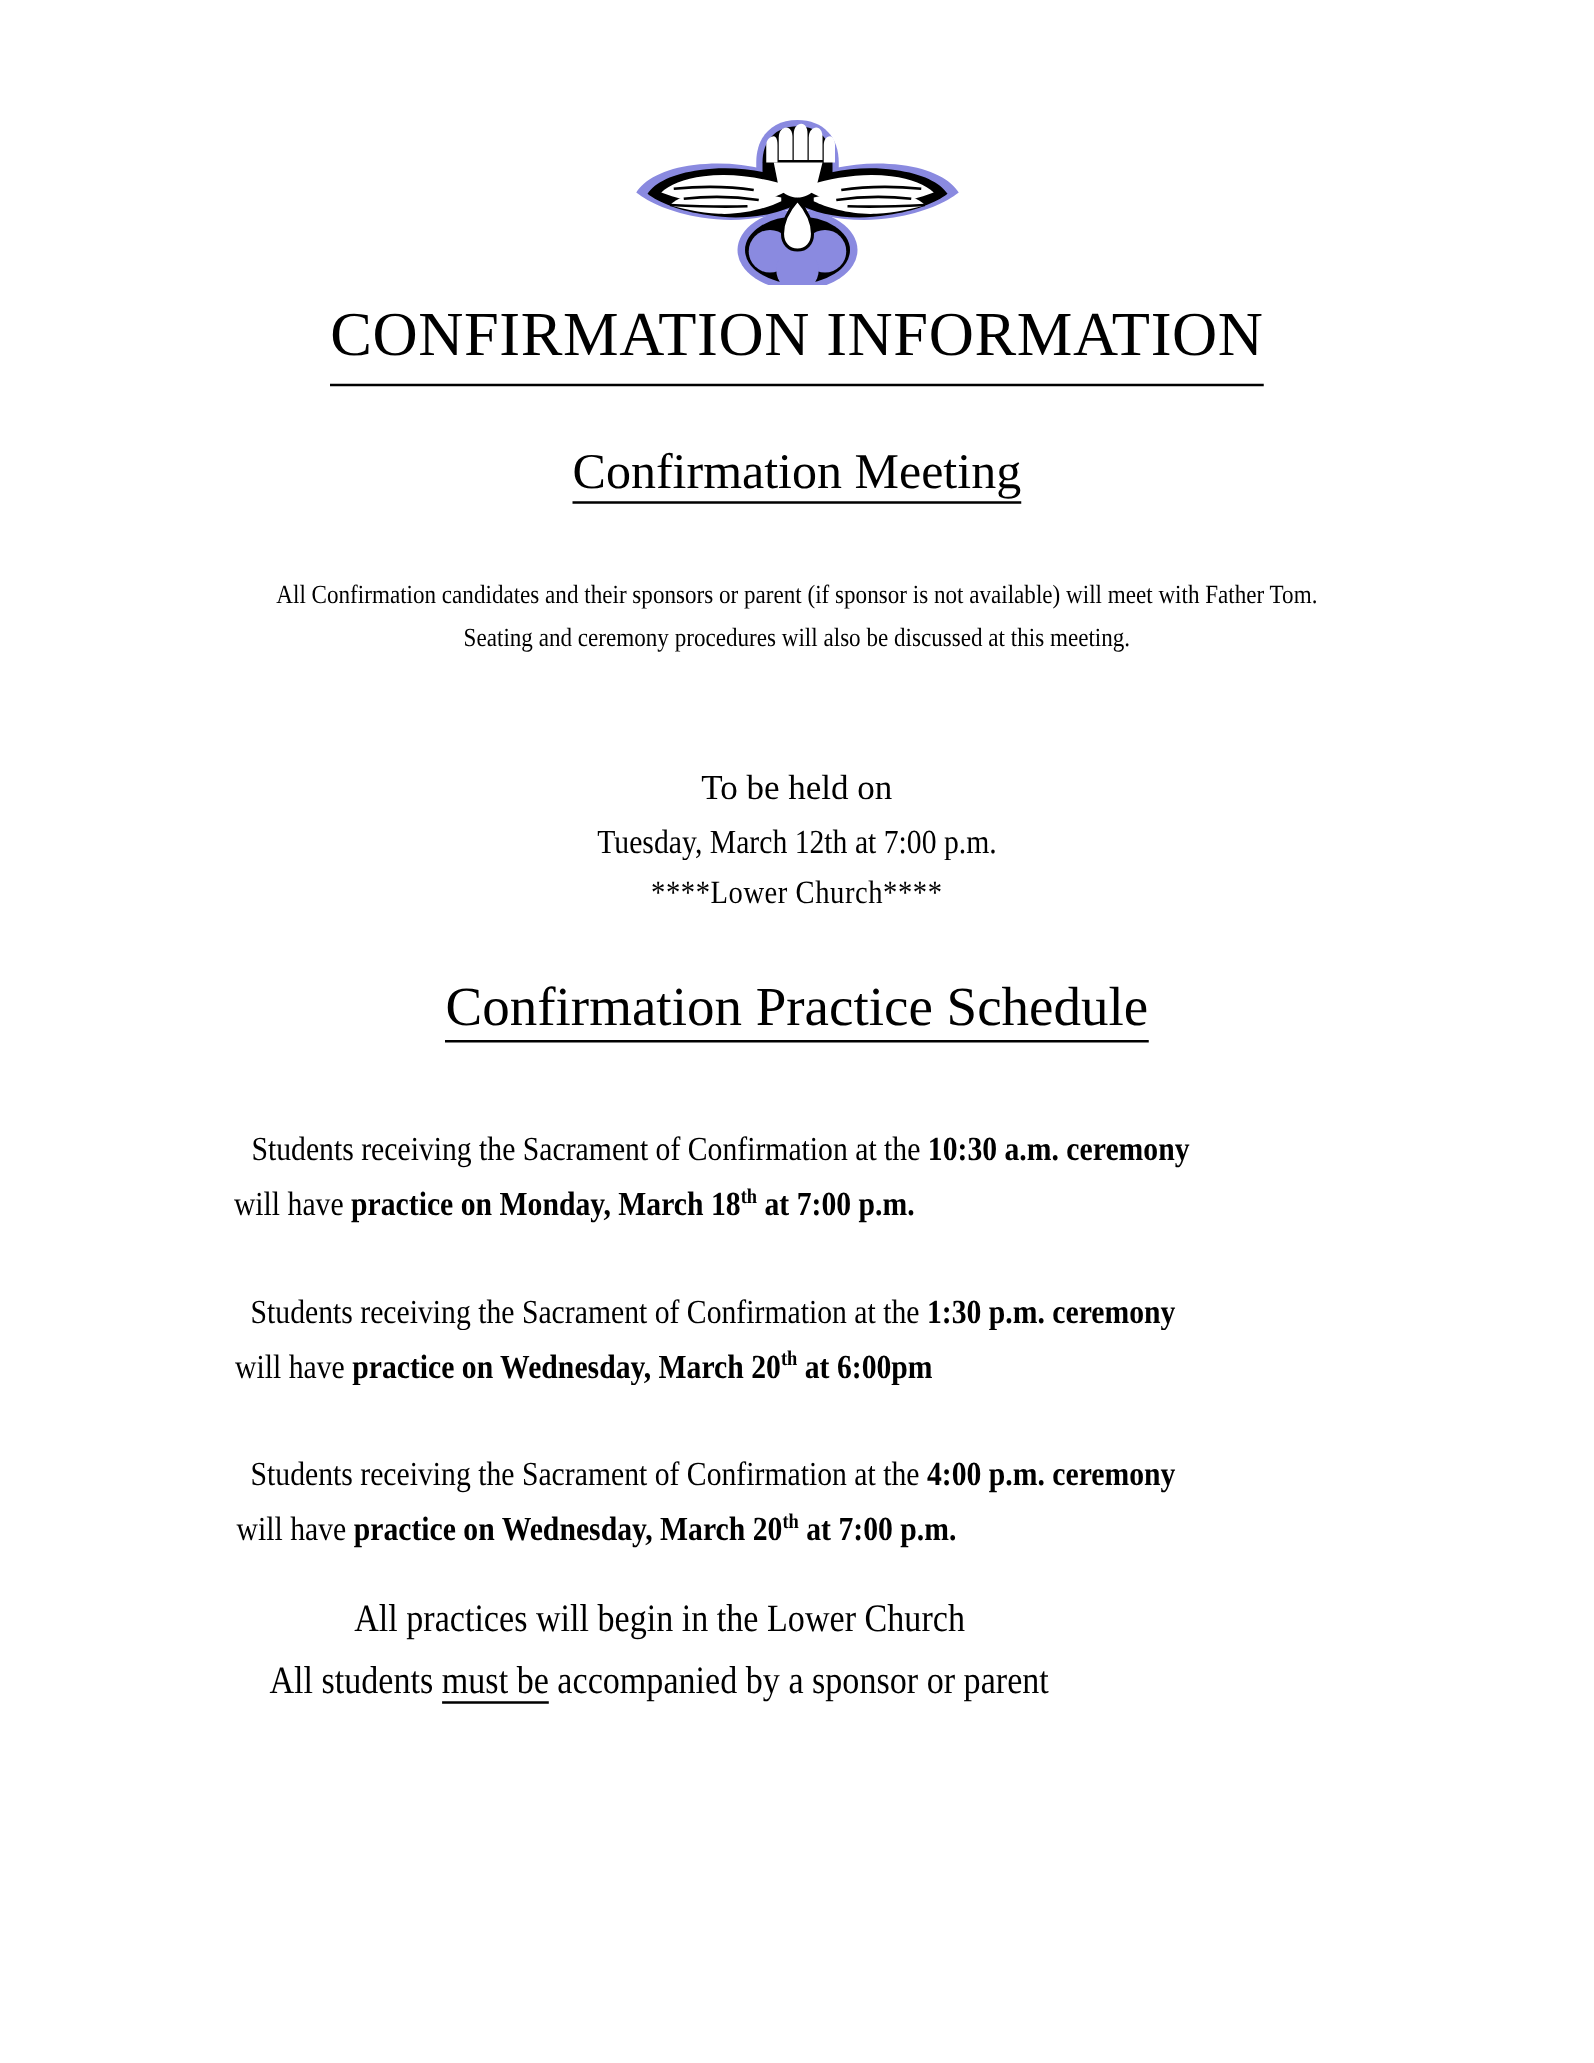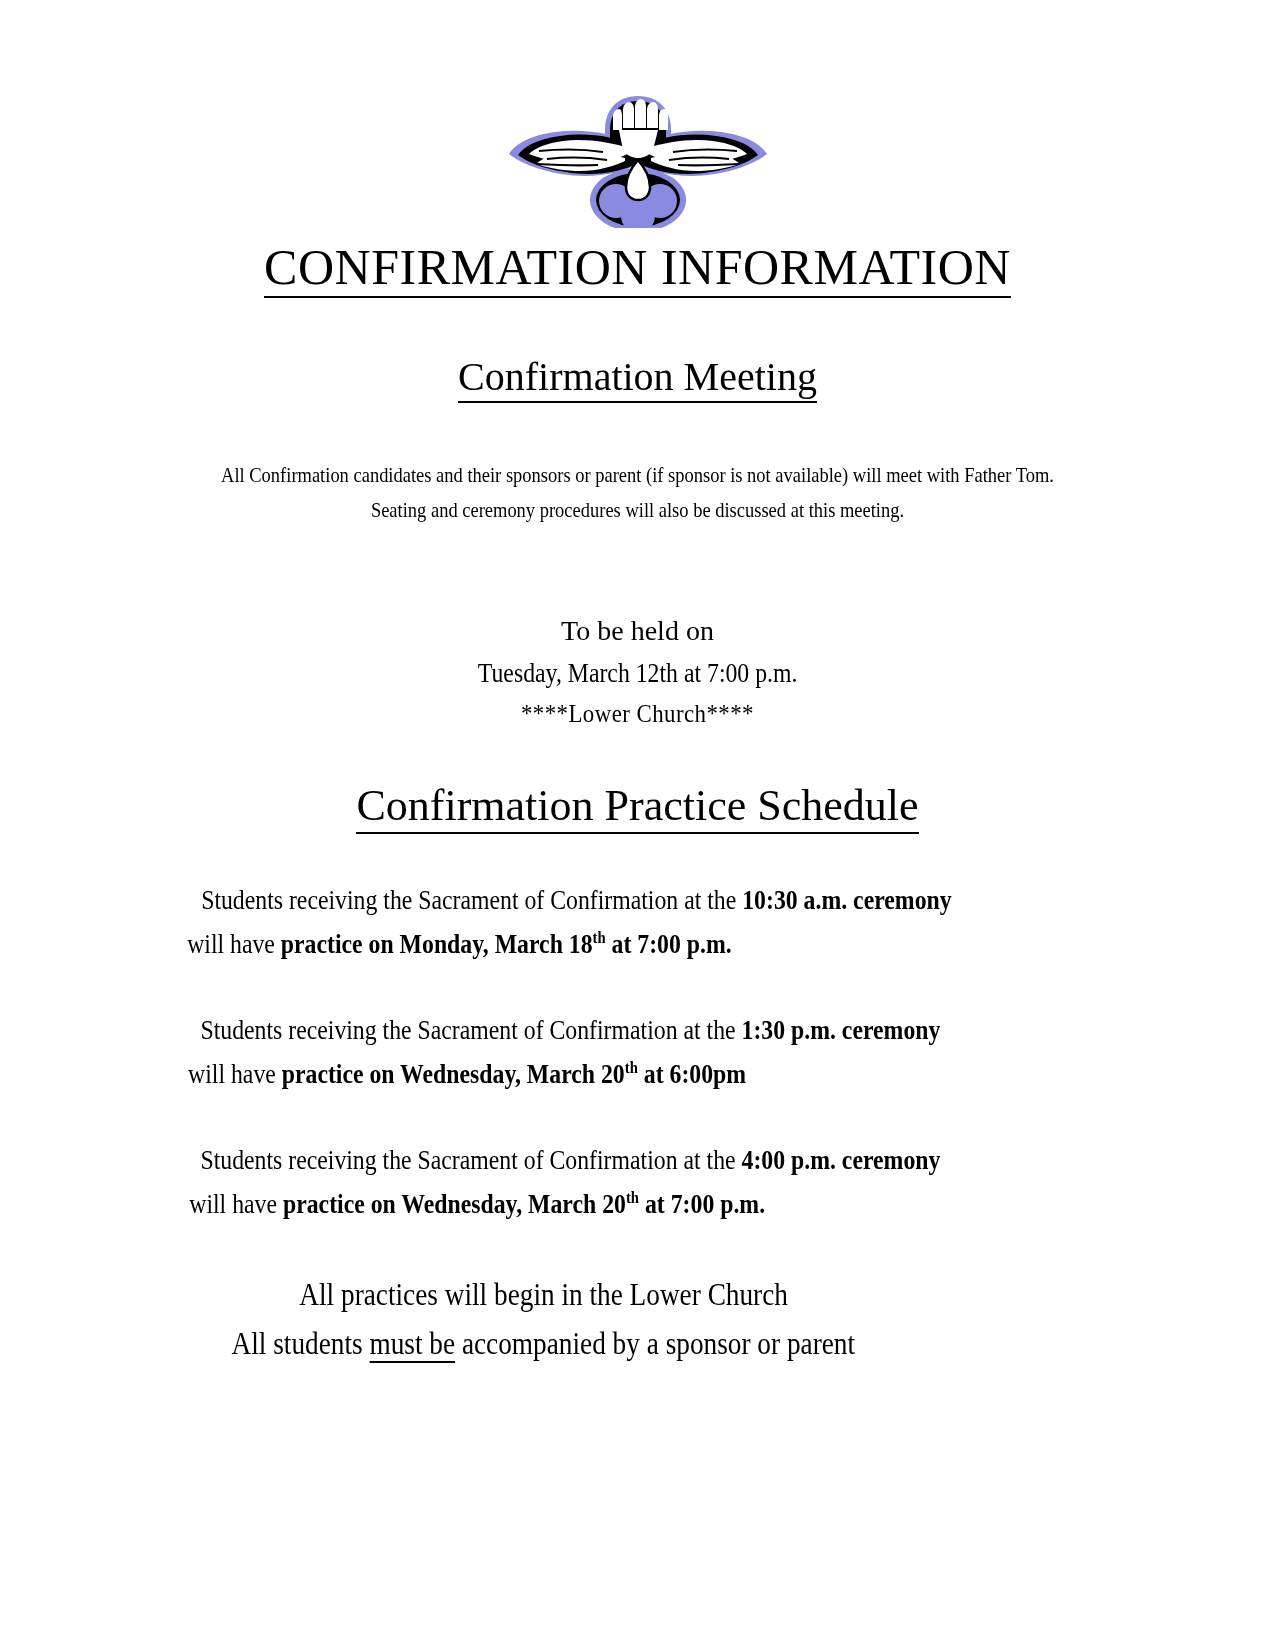--- a/index.html
+++ b/index.html
@@ -45,21 +45,21 @@
     width: 1275px;
     text-align: center;
     font-size: 50px;
     line-height: 58px;
     letter-spacing: 0.5px;
     font-weight: 400;
     white-space: nowrap;
   }
   .doc-title span.u {
     border-bottom: 2px solid #000;
-    padding-bottom: 1px;
+    padding-bottom: 12px;
   }
 
   .section-heading {
     position: absolute;
     left: 0;
     width: 1275px;
     text-align: center;
     font-weight: 400;
   }
   .section-heading span.u {
@@ -117,21 +117,21 @@
   #meeting-details .line-place {
     font-size: 26px;
     line-height: 40px;
     font-weight: 400;
     letter-spacing: 0.5px;
   }
 
   
   #practice-list {
     position: absolute;
-    top: 878px;
+    top: 897px;
     left: 150px;
     width: 1000px;
   }
   .practice-item {
     margin-bottom: 42px;
     font-size: 27px;
     line-height: 44px;
   }
   .practice-item .line {
     white-space: nowrap;
@@ -148,21 +148,20 @@
 
   
   #closing-notes {
     position: absolute;
     top: 1270px;
     left: 0;
     width: 1055px;
     text-align: center;
     font-size: 31px;
     line-height: 49px;
-    padding-left: 16px;
   }
   #closing-notes .uline {
     border-bottom: 2px solid #000;
   }
 </style>
 </head>
 <body>
 
 <div class="page">
 

